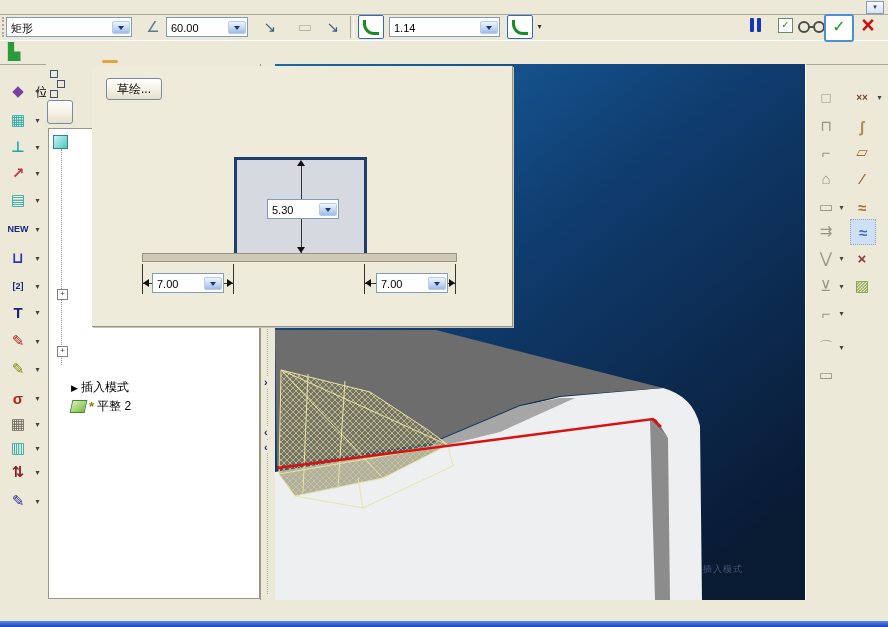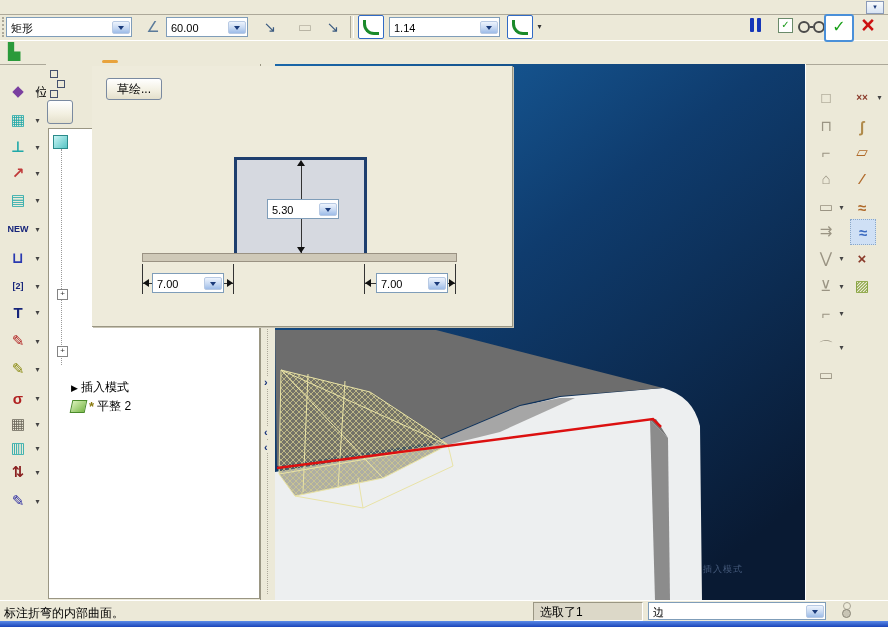--- a/index.html
+++ b/index.html
@@ -271,31 +271,17 @@
     <div class="tick" style="left:363px;top:198px;height:30px;"></div>
     <div class="dimline" style="left:273px;top:217px;width:90px;"></div>
     <div class="arrow" style="left:273px;top:213px;border-right:6px solid #111;border-left:none;"></div>
     <div class="arrow" style="left:357px;top:213px;border-left:6px solid #111;border-right:none;"></div>
     <div class="xp-combo" style="left:284px;top:207px;width:72px;height:20px;">
       <span class="val">7.00</span>
       <span class="cbtn"></span>
     </div>
   </div>
 
-  <div class="abs" id="status-bar">
-    <span class="abs" style="left:4px;top:4px;font-size:12px;color:#000;">标注折弯的内部曲面。</span>
-    <div class="abs sunken" style="left:533px;top:1px;width:102px;height:16px;background:#dcd8c8;font-size:12px;padding:1px 0 0 6px;">
-      <span>选取了1</span>
-    </div>
-    <div class="xp-combo" style="left:648px;top:1px;width:178px;height:18px;">
-      <span class="val">边</span>
-      <span class="cbtn"></span>
-    </div>
-    <span class="abs" style="left:842px;top:1px;display:flex;flex-direction:column;align-items:center;">
-      <span style="width:6px;height:6px;border:1.5px solid #a8a494;border-radius:50%;"></span>
-      <span style="width:7px;height:7px;border:1.5px solid #8a8678;border-radius:50%;background:#c8c4b4;margin-top:-1px;"></span>
-    </span>
-  </div>
 
 
   <div class="abs" style="left:0;top:621px;width:888px;height:6px;background:linear-gradient(#5a8ae8,#1a44b8);"></div>
 
 </div>
 
 </body></html>

